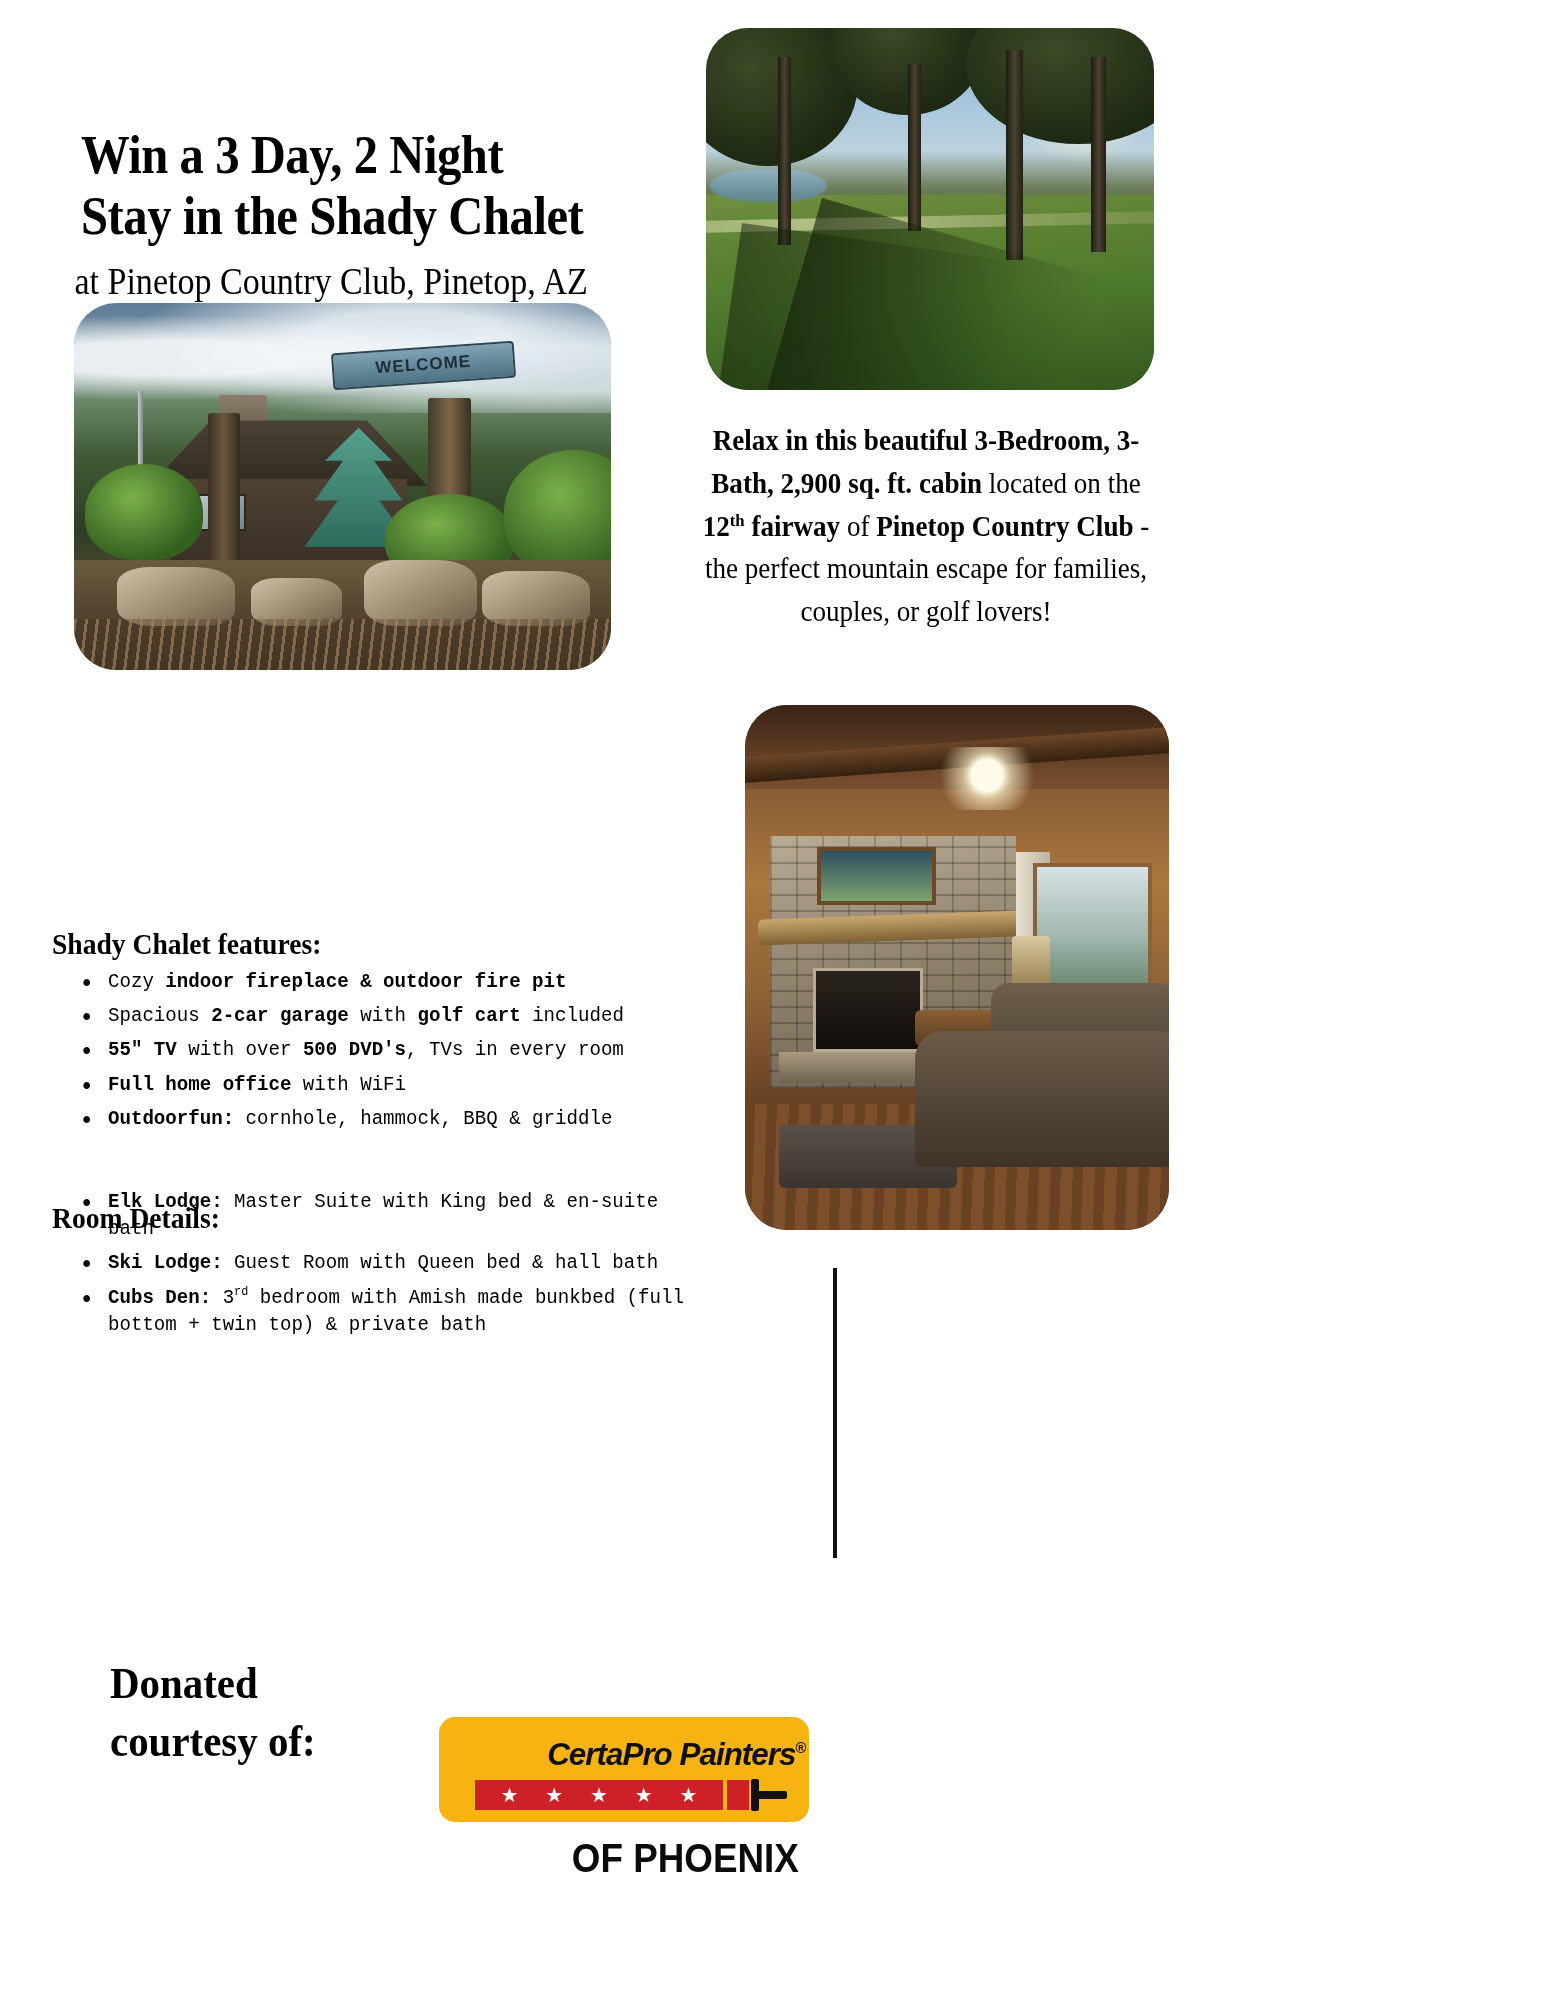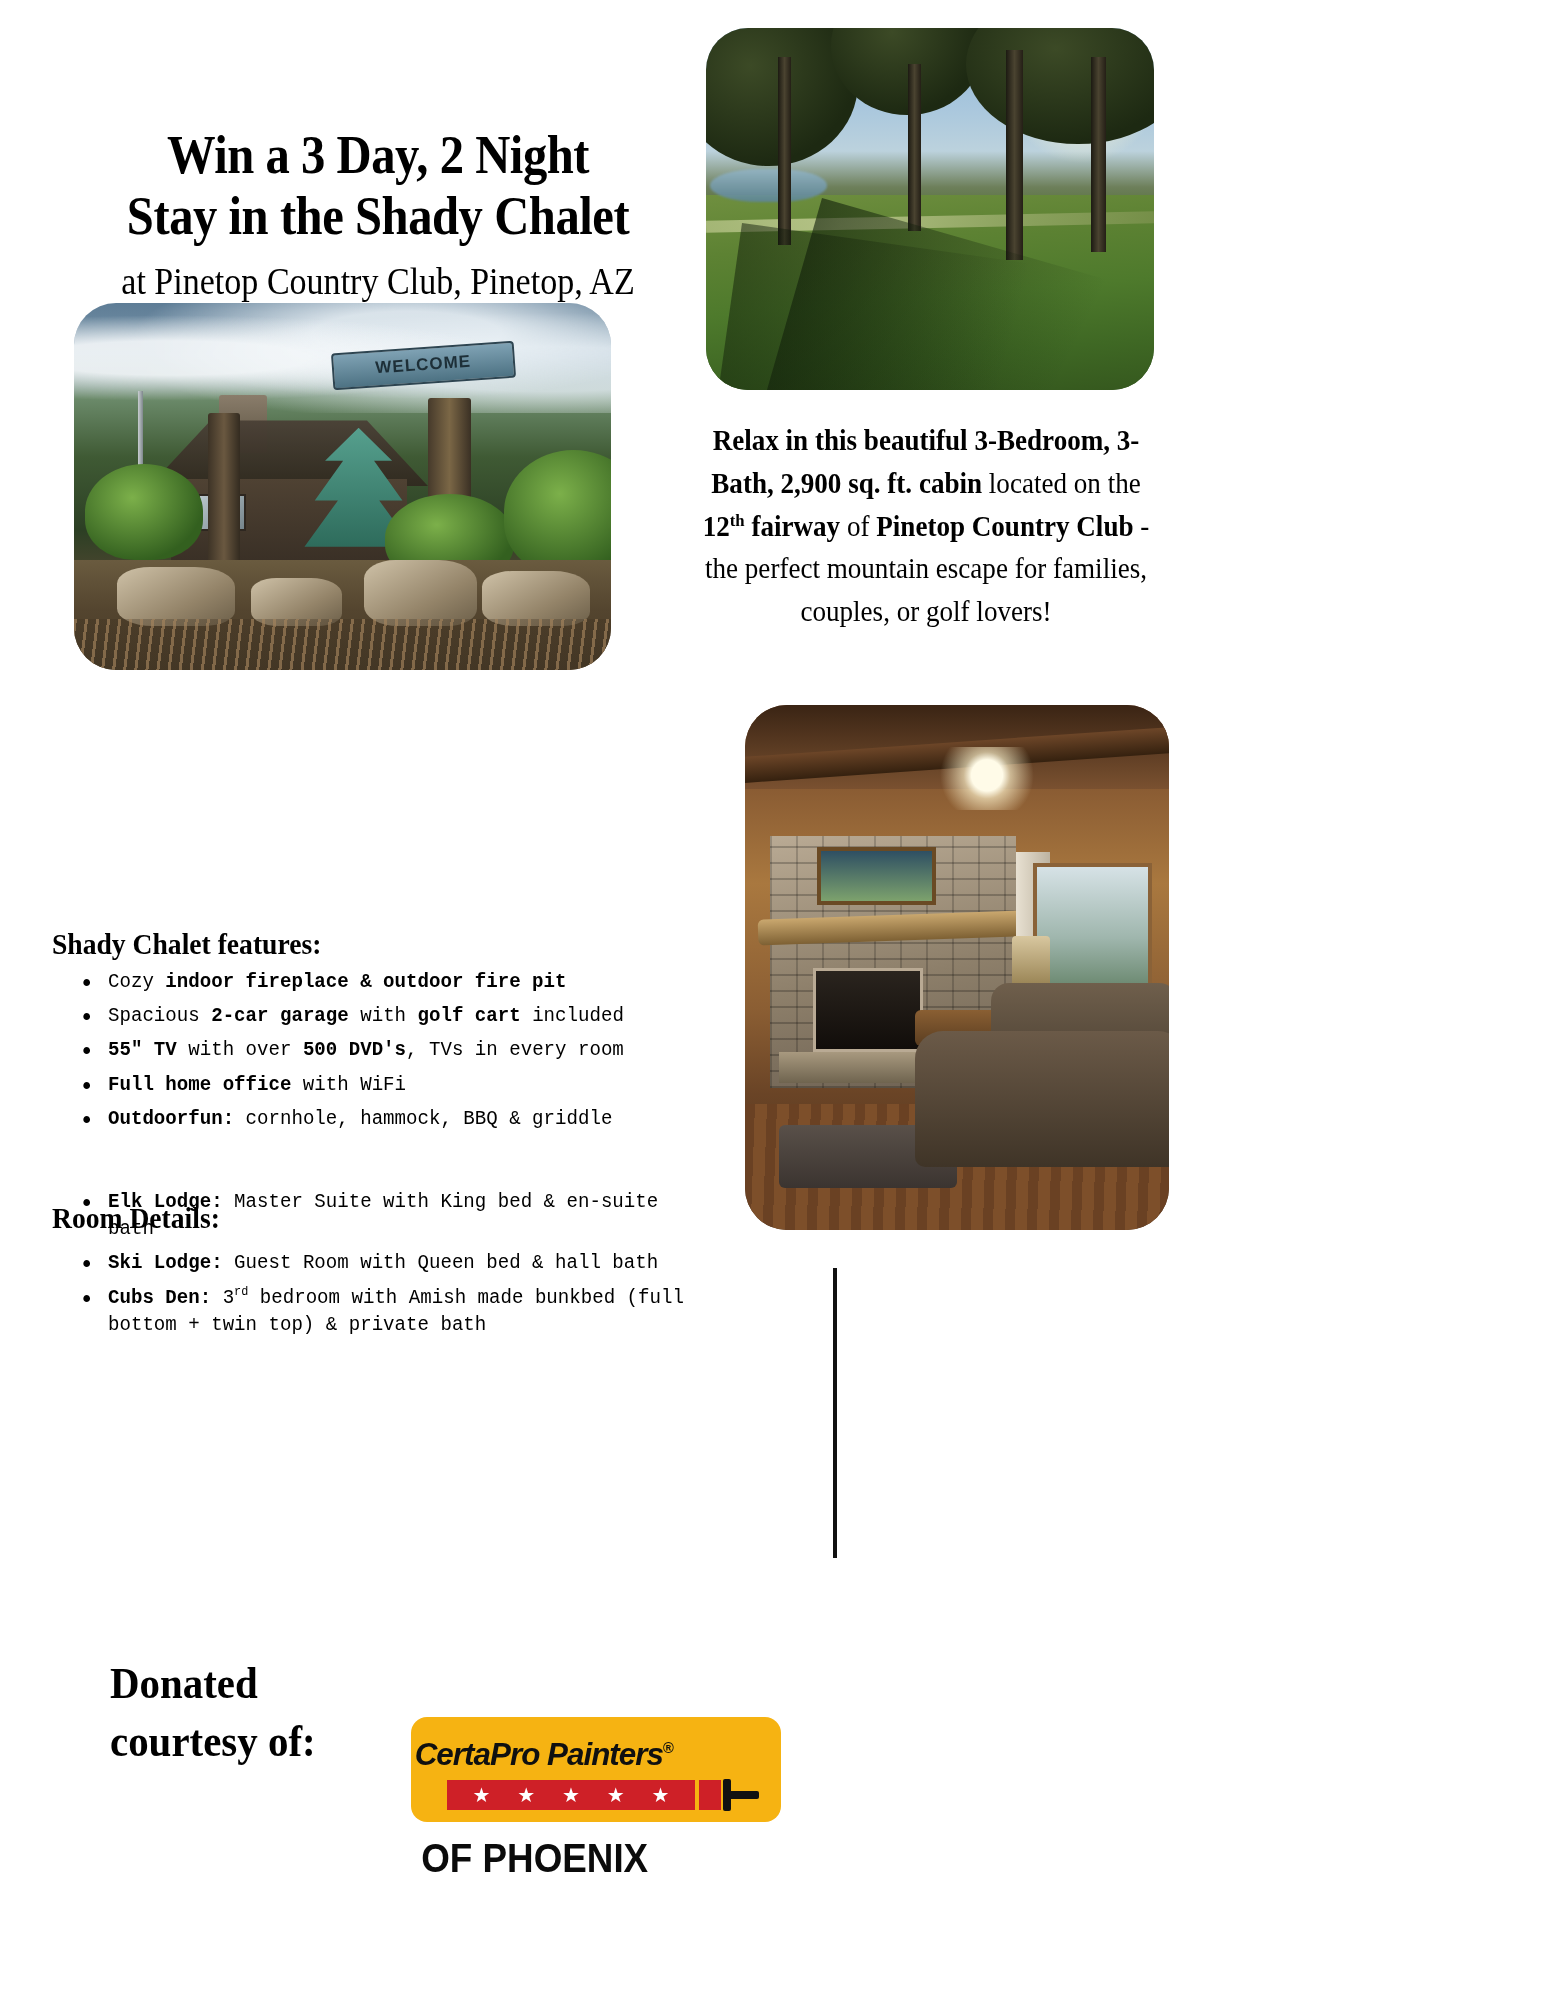--- a/index.html
+++ b/index.html
@@ -7,21 +7,21 @@
   body {
     width:1545px; height:1999px;
     font-family:"Liberation Serif", serif;
     color:#000;
     position:relative;
     overflow:hidden;
   }
   .page { position:relative; width:1545px; height:1999px; background:#fff; }
 
   
-  .title-block { position:absolute; left:48px; top:125px; width:660px; text-align:center; }
+  .title-block { position:absolute; left:48px; top:125px; width:660px; text-align:left; }
   .title-line {
     font-family:"Liberation Serif", serif;
     font-weight:700;
     font-size:54px;
     line-height:1.13;
     letter-spacing:-0.5px;
     transform:scaleX(0.9);
     transform-origin:center top;
     white-space:nowrap;
   }
@@ -269,21 +269,21 @@
   ul.bullets sup { font-size:0.62em; vertical-align:super; line-height:0; }
 
   
   .donated {
     position:absolute; left:110px; top:1655px; width:330px;
     font-family:"Liberation Serif", serif;
     font-weight:700; font-size:44px; line-height:1.32;
     transform:scaleX(0.93); transform-origin:left top;
   }
 
-  .certapro-wrap { position:absolute; left:406px; top:1717px; width:380px; text-align:left; }
+  .certapro-wrap { position:absolute; left:434px; top:1717px; width:380px; text-align:right; }
   .certapro-badge {
     width:370px; height:105px; background:#F6B312; border-radius:16px;
     position:relative; margin:0 auto;
   }
   .cp-text {
     position:absolute; left:0; right:0; top:19px;
     font-family:"Liberation Sans", sans-serif;
     font-weight:700; font-style:italic;
     font-size:32px; letter-spacing:-1px; color:#101010;
     transform:scaleX(0.98);

